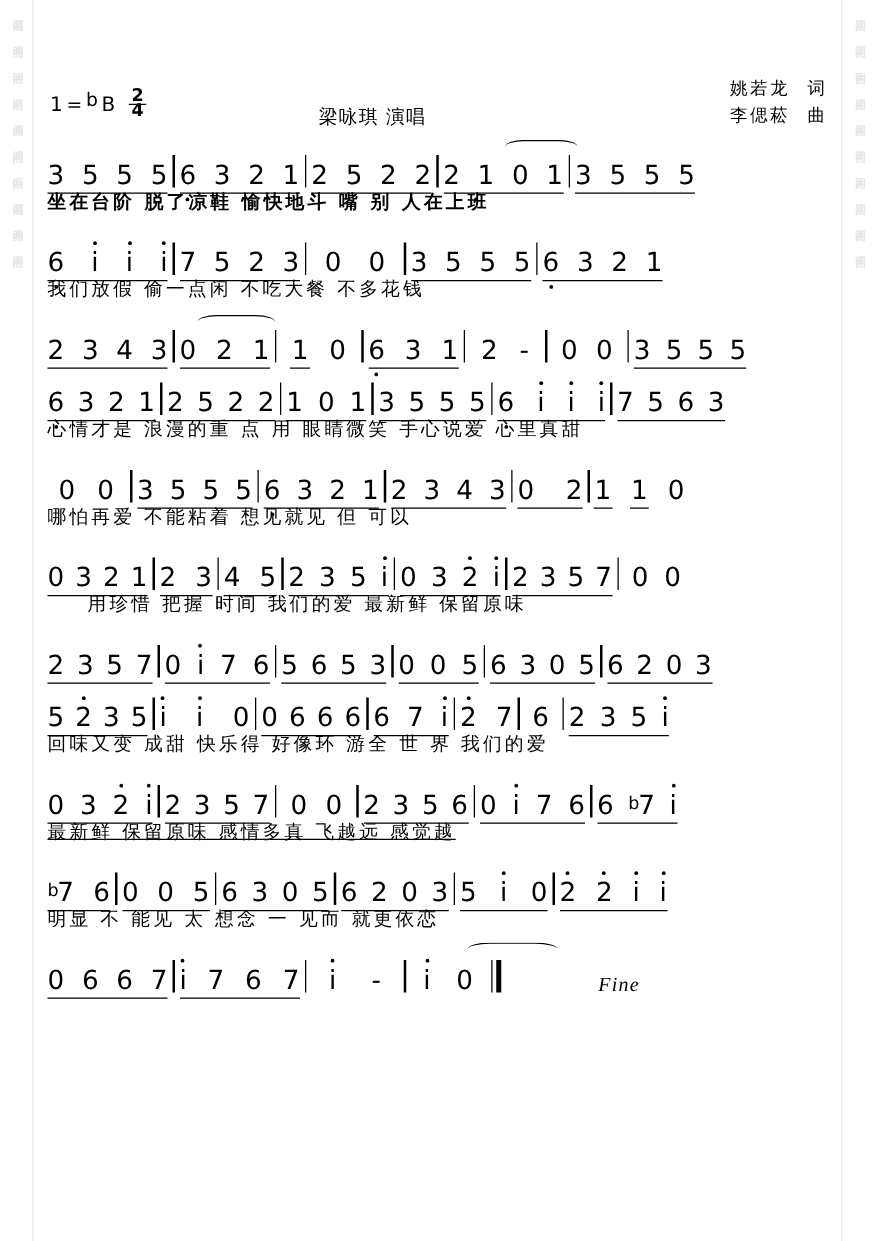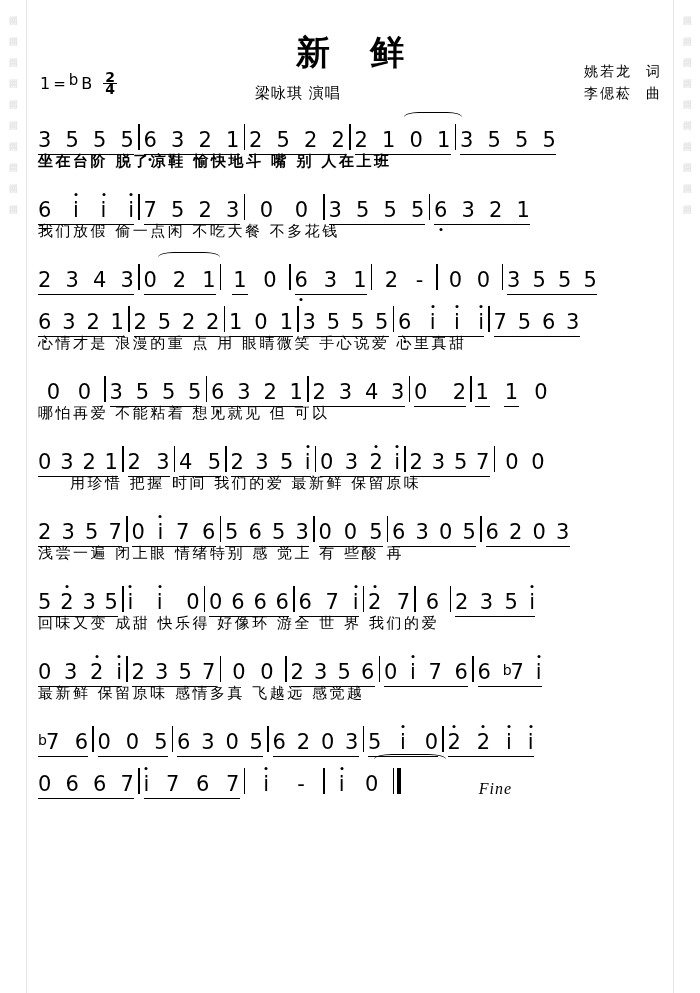--- a/index.html
+++ b/index.html
@@ -182,21 +182,20 @@
     <span>词曲网</span>
     <span>词曲网</span>
     <span>词曲网</span>
     <span>词曲网</span>
     <span>词曲网</span>
     <span>词曲网</span>
   </div>
 
   <div class="content">
 
-    <div class="title">新鲜</div>
 
     <div class="credits">
       <div>
         <span class="n">姚若龙</span><span class="r">词</span>
       </div>
       <div>
         <span class="n">李偲菘</span><span class="r">曲</span>
       </div>
     </div>
 
@@ -522,23 +521,20 @@
               <span class="n">5</span>
             </span>
           <span class="bar"></span>
           <span class="grp u1" style="width:84px;justify-content:space-between;">
               <span class="n">6</span>
               <span class="n">2</span>
               <span class="n">0</span>
               <span class="n">3</span>
             </span>
         </div>
-        <div class="lyrics">
-          <span style="letter-spacing:2.5px;">浅尝一遍    闭上眼   情绪特别     感 觉上  有  些酸 再</span>
-        </div>
       </div>
 
       <div class="system">
         <div class="notes">
           <span class="grp u1" style="width:80px;justify-content:space-between;">
               <span class="n">5</span>
               <span class="n dot-hi">2</span>
               <span class="n">3</span>
               <span class="n">5</span>
             </span>
@@ -618,21 +614,21 @@
               <span class="n">6</span>
             </span>
           <span class="bar"></span>
           <span class="grp u1" style="width:64px;justify-content:space-between;">
               <span class="n">6</span>
               <span class="n"><span class="flatm">b</span>7</span>
               <span class="n dot-hi">i</span>
             </span>
         </div>
         <div class="lyrics">
-          <span style="letter-spacing:2.5px;">最新鲜  保留原味      感情多真   飞越远  感觉越</span>
+          <span style="letter-spacing:2.5px;text-decoration:underline;">最新鲜  保留原味      感情多真   飞越远  感觉越</span>
         </div>
       </div>
 
       <div class="system">
         <div class="notes">
           <span class="grp u1" style="width:50px;justify-content:space-between;">
               <span class="n"><span class="flatm">b</span>7</span>
               <span class="n">6</span>
             </span>
           <span class="bar"></span>
@@ -662,20 +658,23 @@
               <span class="n">0</span>
             </span>
           <span class="bar"></span>
           <span class="grp u1" style="width:86px;justify-content:space-between;">
               <span class="n dot-hi">2</span>
               <span class="n dot-hi">2</span>
               <span class="n dot-hi">i</span>
               <span class="n dot-hi">i</span>
             </span>
         </div>
+        <div class="lyrics">
+          <span style="letter-spacing:2.5px;">明显      不 能见 太  想念 一  见而    就更依恋</span>
+        </div>
       </div>
 
       <div class="system">
         <div class="slur" style="left:336px;top:-8px;width:72px;"></div>
         <div class="notes">
           <span class="grp u1" style="width:96px;justify-content:space-between;">
               <span class="n">0</span>
               <span class="n">6</span>
               <span class="n">6</span>
               <span class="n">7</span>

